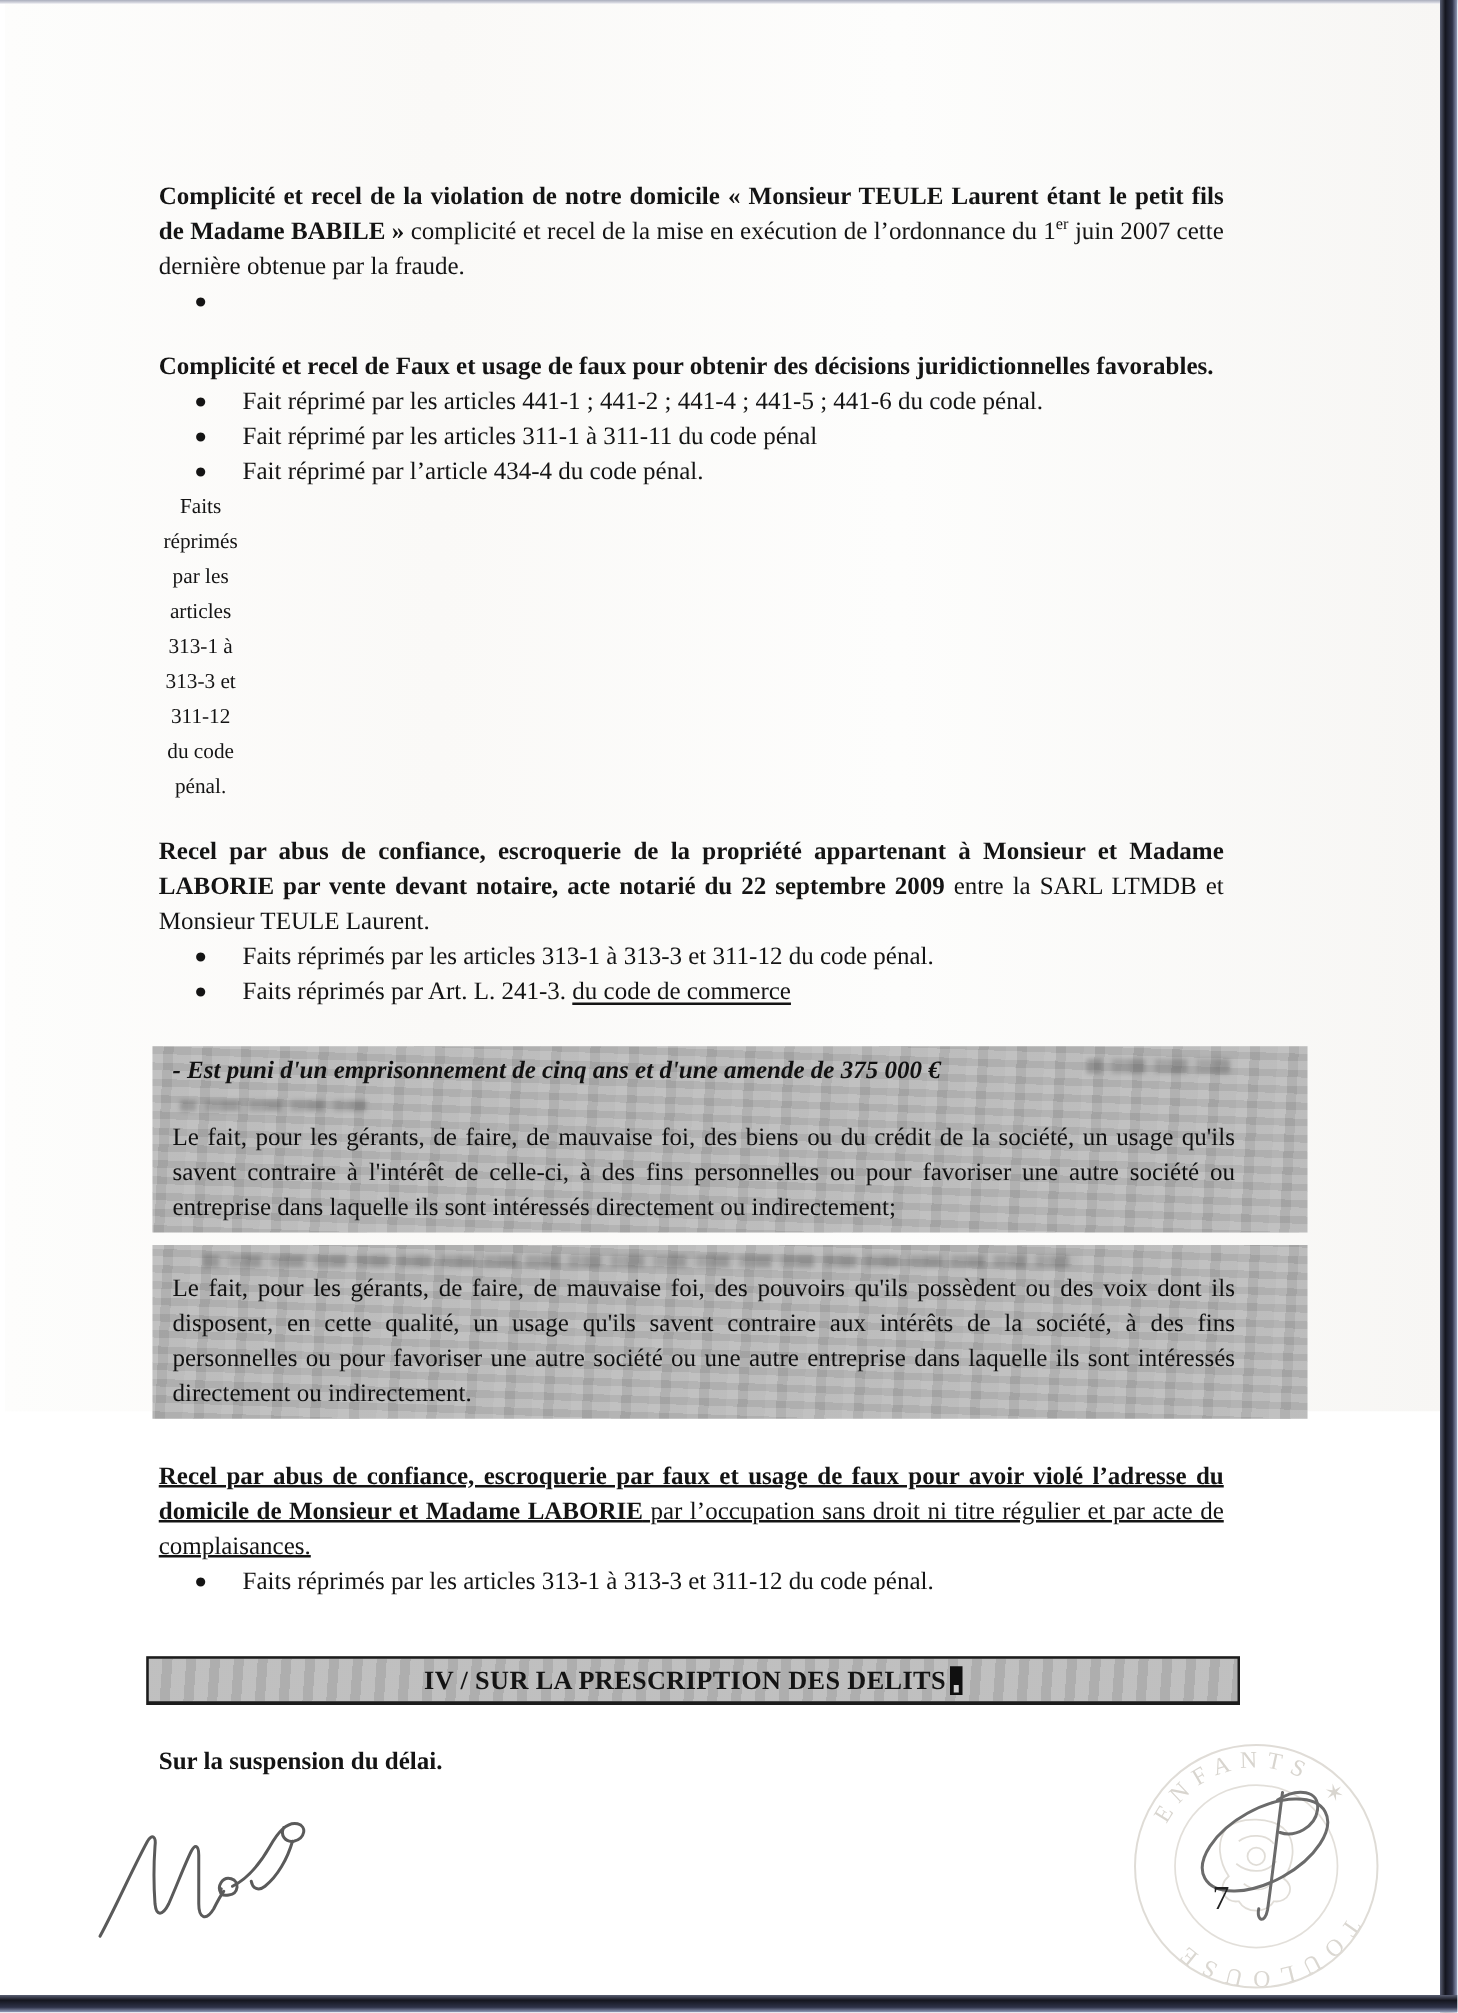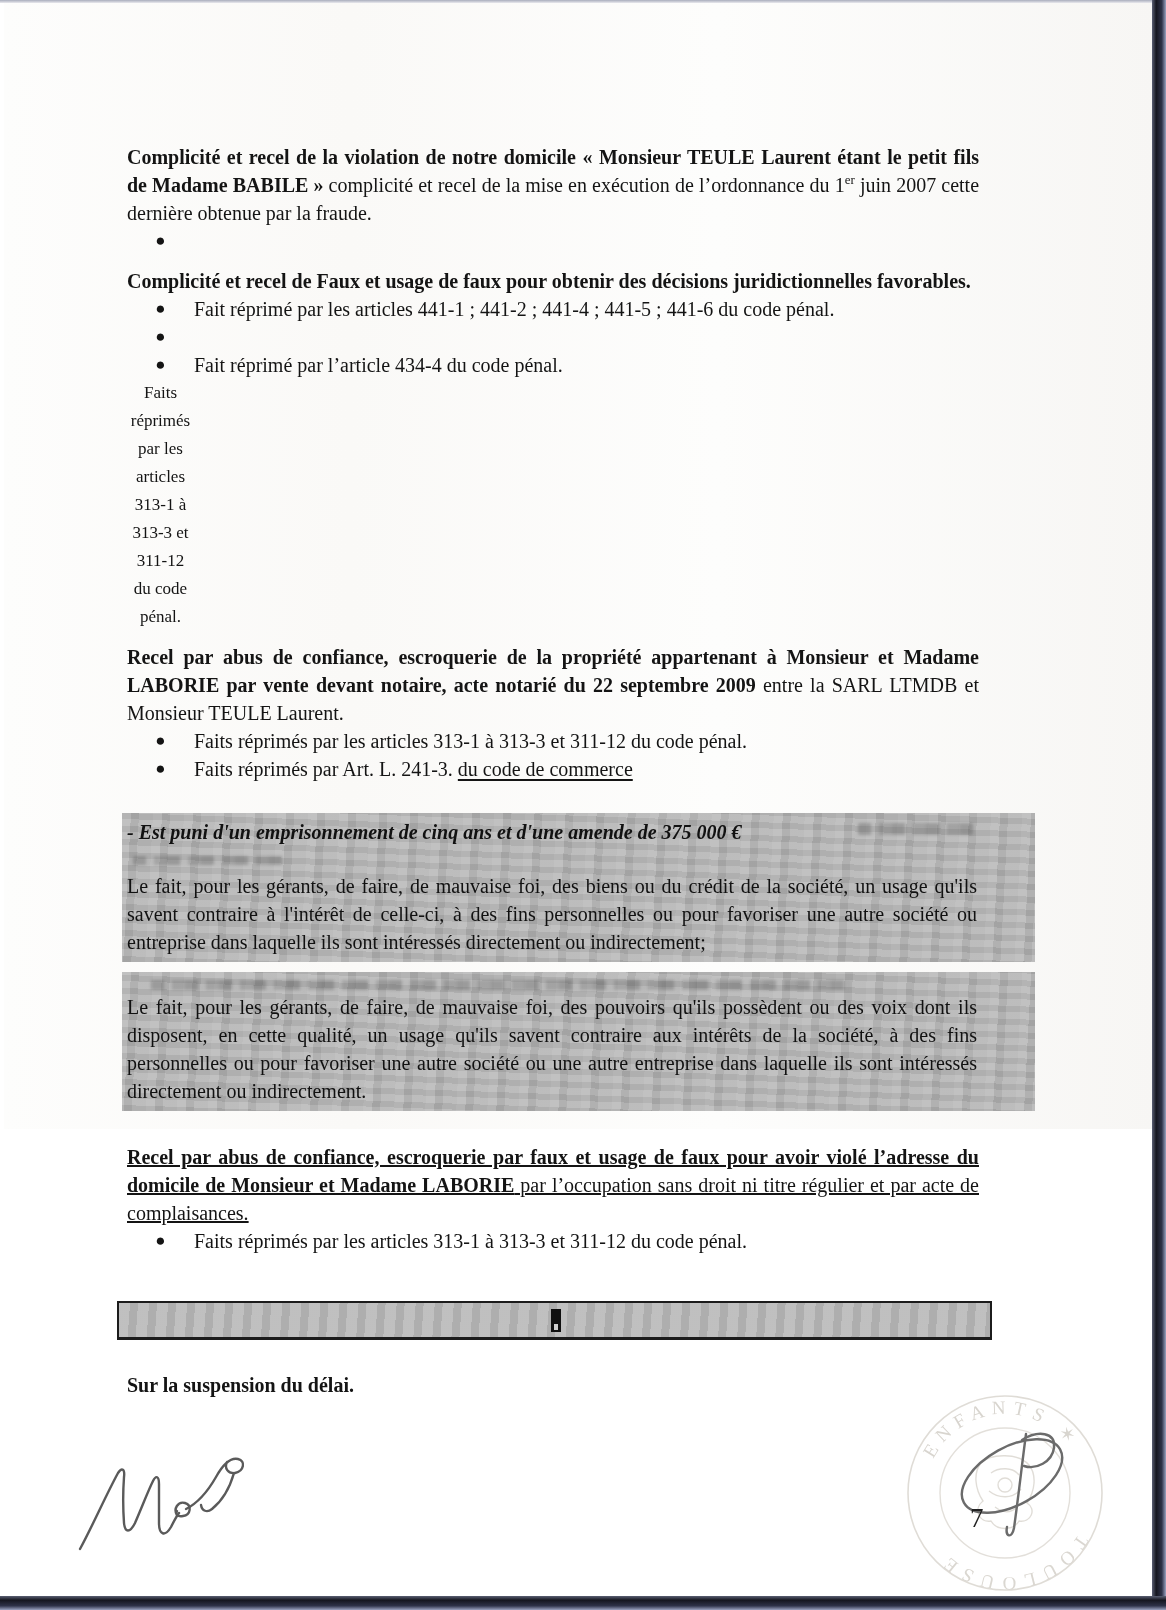--- a/index.html
+++ b/index.html
@@ -18,29 +18,29 @@
     position:absolute;left:4px;top:3px;width:1152px;height:1126px;
     background:linear-gradient(90deg,#fdfdfc,#faf9f7 30%,#fdfdfc 62%,#f7f6f4);
   }
   .content{
     position:absolute;left:123px;top:140px;width:852px;
     font-size:20px;line-height:28px;color:#141414;
   }
   p{margin:0;}
   .h{font-weight:bold;text-align:justify;}
   .h .reg{font-weight:normal;}
-  .sec{margin-top:12px;}
+  .sec{margin-top:24px;}
   .bullet-row{display:flex;}
   .bullet-dot{width:67px;flex:0 0 67px;text-align:center;font-size:17px;}
   .ul{text-decoration:underline;text-underline-offset:3px;}
   sup{font-size:13px;line-height:0;}
 
   .hl{
     margin-left:-5px;margin-right:-116px;width:850px;
-    padding:5px 58px 6px 5px;
+    padding:5px 58px 6px 16px;
     background:
       repeating-linear-gradient(93deg,rgba(255,255,255,.10) 0 9px,rgba(0,0,0,.05) 9px 17px,rgba(255,255,255,.04) 17px 31px),
       repeating-linear-gradient(2deg,rgba(0,0,0,.05) 0 6px,rgba(255,255,255,.07) 6px 13px),
       #b5b5b5;
     color:#111;position:relative;text-align:justify;
   }
   .hl1{margin-top:30px;}
   .hl2{margin-top:10px;}
   .hl-title{font-weight:bold;font-style:italic;text-align:left;}
   .hl-gap{height:26px;position:relative;}
@@ -80,20 +80,21 @@
     </div>
 
     <p class="h sec"><span>Complicité et recel de Faux et usage de faux pour obtenir des décisions juridictionnelles favorables.</span></p>
     <div class="bullet-row">
       <span class="bullet-dot">●</span>
       <span>Fait réprimé par les articles 441-1 ; 441-2 ; 441-4 ; 441-5 ; 441-6 du code pénal.</span>
     </div>
 
     <div class="bullet-row">
       <span class="bullet-dot">●</span>
+      <span>Fait réprimé par les articles 311-1 à 311-11 du code pénal</span>
     </div>
 
     <div class="bullet-row">
       <span class="bullet-dot">●</span>
       <span>Fait réprimé par l’article 434-4 du code pénal.</span>
     </div>
 
     <div class="bullet-row">
       <span class="bullet-dot">Faits réprimés par les articles 313-1 à 313-3 et 311-12 du code pénal.</span>
     </div>
@@ -124,20 +125,21 @@
       <p>Le fait, pour les gérants, de faire, de mauvaise foi, des pouvoirs qu'ils possèdent ou des voix dont ils disposent, en cette qualité, un usage qu'ils savent contraire aux intérêts de la société, à des fins personnelles ou pour favoriser une autre société ou une autre entreprise dans laquelle ils sont intéressés directement ou indirectement.</p>
     </div>
 
     <p class="h" style="margin-top:32px;text-decoration:underline;"><span>Recel par abus de confiance, escroquerie par faux et usage de faux pour avoir  violé l’adresse du domicile de Monsieur et Madame LABORIE</span><span class="reg"> par l’occupation sans droit ni titre régulier et par acte de complaisances.</span></p>
     <div class="bullet-row">
       <span class="bullet-dot">●</span>
       <span>Faits réprimés par les articles 313-1 à 313-3 et 311-12 du code pénal.</span>
     </div>
 
     <div class="box-iv">
+      <span>IV / SUR LA PRESCRIPTION DES DELITS</span>
         <span class="cursor-bar">
           <span class="cursor-notch"></span>
         </span>
     </div>
 
     <p class="subhead">Sur la suspension du délai.</p>
 
   </div>
 
   <svg class="stamp-svg" width="212" height="212" viewBox="0 0 212 212">

